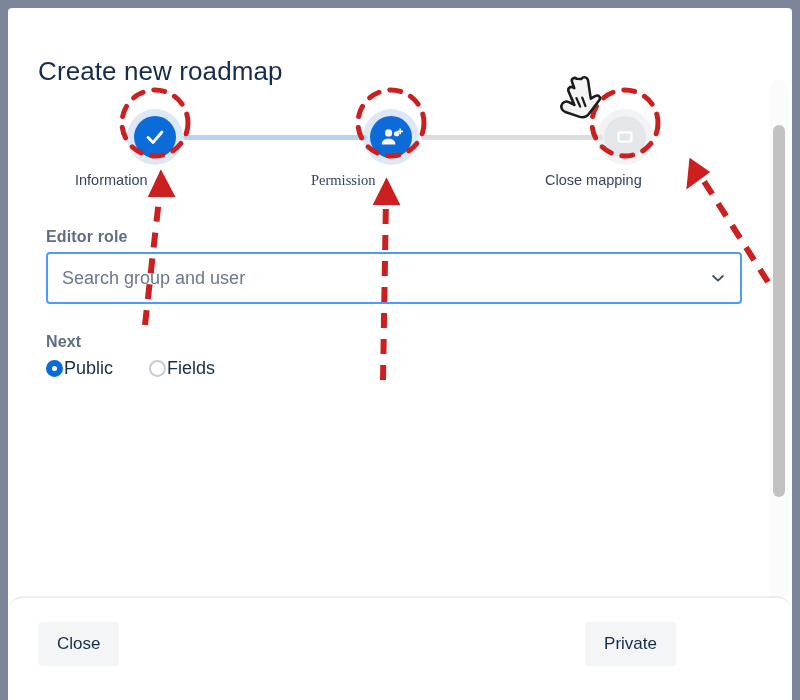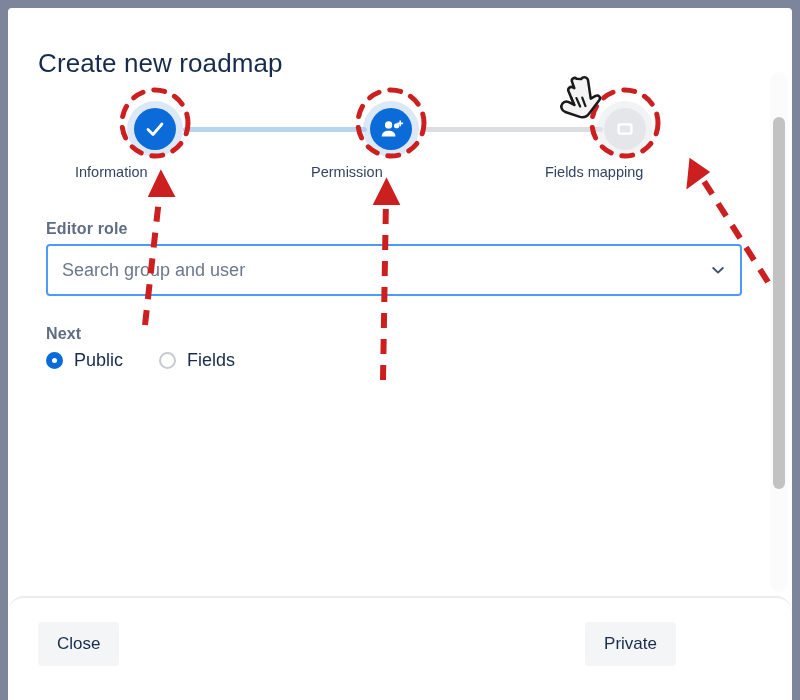--- a/index.html
+++ b/index.html
@@ -26,21 +26,21 @@
     width: 784px;
     height: 692px;
     background: #ffffff;
     border-radius: 4px 4px 0 0;
     overflow: hidden;
   }
 
   
   #modal-body {
     position: absolute;
-    left: 0; top: 4px; right: 0;
+    left: 0; top: 12px; right: 0;
     height: 644px;
     background: #ffffff;
     overflow: hidden;
   }
 
   #page-title {
     position: absolute;
     left: 30px;
     top: 36px;
     font-size: 26px;
@@ -57,21 +57,21 @@
     width: 760px;
     height: 90px;
   }
   .step {
     position: absolute;
     top: 0;
     width: 160px;
     text-align: left;
   }
   .step-1 { left: 67px; }
-  .step-2 { left: 303px; }
+  .step-2 { left: 303px; font-family: Liberation Serif, serif; }
   .step-3 { left: 537px; }
 
   .step-circle {
     position: relative;
     width: 42px;
     height: 42px;
     margin: 0 auto;
     border-radius: 50%;
     display: flex;
     align-items: center;
@@ -154,21 +154,21 @@
     position: absolute;
     left: 38px;
     top: 338px;
     display: flex;
     align-items: center;
     gap: 36px;
   }
   .radio-option {
     display: flex;
     align-items: center;
-    gap: 11px;
+    gap: 1px;
   }
   .radio-dot {
     width: 17px;
     height: 17px;
     border-radius: 50%;
     border: 2px solid #c6cbd4;
     background: #ffffff;
     position: relative;
     flex: none;
   }
@@ -284,21 +284,21 @@
         </div>
 
         <div class="step step-3">
           <div class="step-circle todo">
             <span>
               <svg width="22" height="22" viewBox="0 0 24 24">
                 <rect x="5" y="7" width="14" height="10" rx="1.6" fill="none" stroke="#ffffff" stroke-width="2.6"></rect>
               </svg>
             </span>
           </div>
-          <div class="step-label">Fields mapping</div>
+          <div class="step-label">Close mapping</div>
         </div>
       </div>
 
       <div class="field-label" id="editor-role-label">Editor role</div>
 
       <div id="editor-role-input-wrap">
         <input id="editor-role-input" type="text" autocomplete="off" placeholder="Search group and user" style="">
         <span id="editor-role-chevron">
           <svg width="16" height="16" viewBox="0 0 16 16">
             <path d="M3.2 6 L8 10.6 L12.8 6" fill="none" stroke="#42526e" stroke-width="1.9" stroke-linecap="round" stroke-linejoin="round"></path>

